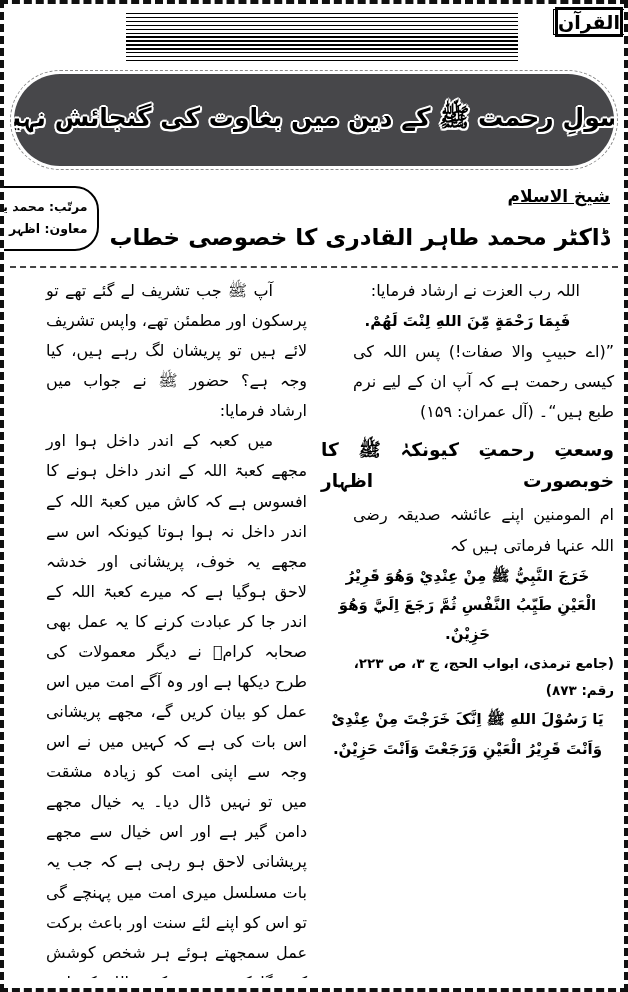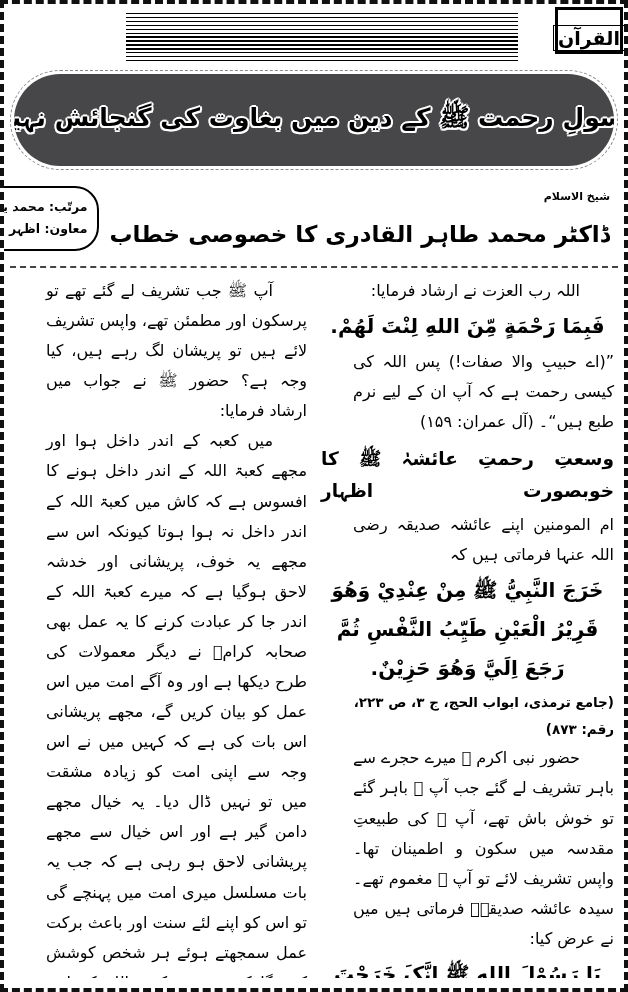--- a/index.html
+++ b/index.html
@@ -14,23 +14,23 @@
     position: relative;
   }
 
   
   .masthead { position: relative; height: 66px; }
   .rule-lines {
     position: absolute; top: 9px; left: 122px; width: 392px; height: 50px;
     background: repeating-linear-gradient(to bottom, #000 0 1.4px, transparent 1.4px 3.9px);
   }
   .logo-box {
-    position: absolute; top: 3px; right: 1px; width: 68px; height: 47px;
+    position: absolute; top: 3px; right: 1px; width: 68px; height: 30px;
     border: 3px solid #000; background: #fff;
-    display: flex; align-items: flex-end; justify-content: center;
+    display: flex; align-items: center; justify-content: center;
   }
   .logo-inner {
     border: 1px solid #000; padding: 1px 4px;
     font-size: 19px; font-weight: bold; direction: rtl;
   }
 
   
   .banner {
     margin: 4px 10px 8px 10px; height: 92px;
     background: #47474a;
@@ -46,21 +46,21 @@
                  -1.5px -1.5px #fff, 1.5px 1.5px #fff, -1.5px 1.5px #fff, 1.5px -1.5px #fff;
   }
 
   
   .byline {
     direction: rtl;
     display: flex; align-items: center; gap: 10px;
     padding: 2px 14px 6px 14px; min-height: 92px;
   }
   .byline-main { flex: 1; text-align: right; }
-  .kicker { font-size: 11px; font-weight: bold; margin-bottom: 18px; }
+  .kicker { font-size: 17px; font-weight: bold; margin-bottom: 18px; text-decoration: underline; }
   .byline-heading { font-size: 23px; font-weight: bold; white-space: nowrap; }
   .credits-box {
     flex: 0 0 auto; width: 172px;
     border: 2.5px solid #000; border-radius: 24px;
     padding: 8px 10px; text-align: center;
   }
   .credits-box .cr-line { font-size: 12.5px; font-weight: bold; line-height: 1.8; white-space: nowrap; }
 
   .separator { border-top: 2px dashed #444; margin: 0 6px 4px 6px; }
 
@@ -69,21 +69,21 @@
     direction: rtl;
     display: flex; gap: 14px;
     padding: 4px 10px 6px 10px;
     height: 706px; overflow: hidden;
   }
   .col { flex: 1 1 0; min-width: 0; }
 
   .p-urdu   { font-size: 16px; line-height: 1.88; text-align: justify; margin-left: 32px; }
   .indent   { text-indent: 34px; }
   .p-arabic {
-    font-size: 20px; font-weight: bold; line-height: 1.95;
+    font-size: 15px; font-weight: bold; line-height: 1.95;
     text-align: center; padding: 1px 4px;
   }
   .p-ref    { font-size: 13.5px; font-weight: bold; text-align: right; line-height: 2; }
   .p-heading{
     font-size: 18.5px; font-weight: bold; line-height: 1.7;
     margin: 6px 0 4px 0; text-align: justify; text-align-last: justify;
   }
 </style>
 </head>
 <body>
@@ -111,25 +111,24 @@
 </div>
 
 <div class="separator"></div>
 
 <div class="content">
 
   <div class="col">
     <div class="p-urdu indent">اللہ رب العزت نے ارشاد فرمایا:</div>
     <div class="p-arabic">فَبِمَا رَحْمَةٍ مِّنَ اللهِ لِنْتَ لَهُمْ.</div>
     <div class="p-urdu">”(اے حبیبِ والا صفات!) پس اللہ کی کیسی رحمت ہے کہ آپ ان کے لیے نرم طبع ہیں“۔ (آل عمران: ۱۵۹)</div>
-    <div class="p-heading">وسعتِ رحمتِ عائشہٰ ﷺ کا خوبصورت اظہار</div>
+    <div class="p-heading">وسعتِ رحمتِ کیونکہٰ ﷺ کا خوبصورت اظہار</div>
     <div class="p-urdu">ام المومنین اپنے عائشہ صدیقہ رضی اللہ عنہا فرماتی ہیں کہ</div>
     <div class="p-arabic">خَرَجَ النَّبِيُّ ﷺ مِنْ عِنْدِيْ وَهُوَ قَرِيْرُ الْعَيْنِ طَيِّبُ النَّفْسِ ثُمَّ رَجَعَ اِلَيَّ وَهُوَ حَزِيْنٌ.</div>
     <div class="p-ref">(جامع ترمذی، ابواب الحج، ج ۳، ص ۲۲۳، رقم: ۸۷۳)</div>
-    <div class="p-urdu indent">حضور نبی اکرم ﷺ میرے حجرے سے باہر تشریف لے گئے جب آپ ﷺ باہر گئے تو خوش باش تھے، آپ ﷺ کی طبیعتِ مقدسہ میں سکون و اطمینان تھا۔ واپس تشریف لائے تو آپ ﷺ مغموم تھے۔ سیدہ عائشہ صدیقہؓ فرماتی ہیں میں نے عرض کیا:</div>
     <div class="p-arabic">یَا رَسُوْلَ اللهِ ﷺ اِنَّکَ خَرَجْتَ مِنْ عِنْدِیْ وَاَنْتَ قَرِیْرُ الْعَیْنِ وَرَجَعْتَ وَاَنْتَ حَزِیْنٌ.</div>
   </div>
 
   <div class="col">
     <div class="p-urdu indent">آپ ﷺ جب تشریف لے گئے تھے تو پرسکون اور مطمئن تھے، واپس تشریف لائے ہیں تو پریشان لگ رہے ہیں، کیا وجہ ہے؟ حضور ﷺ نے جواب میں ارشاد فرمایا:</div>
     <div class="p-urdu indent">میں کعبہ کے اندر داخل ہوا اور مجھے کعبۃ اللہ کے اندر داخل ہونے کا افسوس ہے کہ کاش میں کعبۃ اللہ کے اندر داخل نہ ہوا ہوتا کیونکہ اس سے مجھے یہ خوف، پریشانی اور خدشہ لاحق ہوگیا ہے کہ میرے کعبۃ اللہ کے اندر جا کر عبادت کرنے کا یہ عمل بھی صحابہ کرامؓ نے دیگر معمولات کی طرح دیکھا ہے اور وہ آگے امت میں اس عمل کو بیان کریں گے، مجھے پریشانی اس بات کی ہے کہ کہیں میں نے اس وجہ سے اپنی امت کو زیادہ مشقت میں تو نہیں ڈال دیا۔ یہ خیال مجھے دامن گیر ہے اور اس خیال سے مجھے پریشانی لاحق ہو رہی ہے کہ جب یہ بات مسلسل میری امت میں پہنچے گی تو اس کو اپنے لئے سنت اور باعث برکت عمل سمجھتے ہوئے ہر شخص کوشش کرے گا کہ وہ بھی کعبۃ اللہ کے اندر داخل ہو۔ ہر شخص جب کوشش کرے گا تو اس ہجوم میں لوگوں کو پریشانی ہوگی،</div>
   </div>
 
 </div>
 

